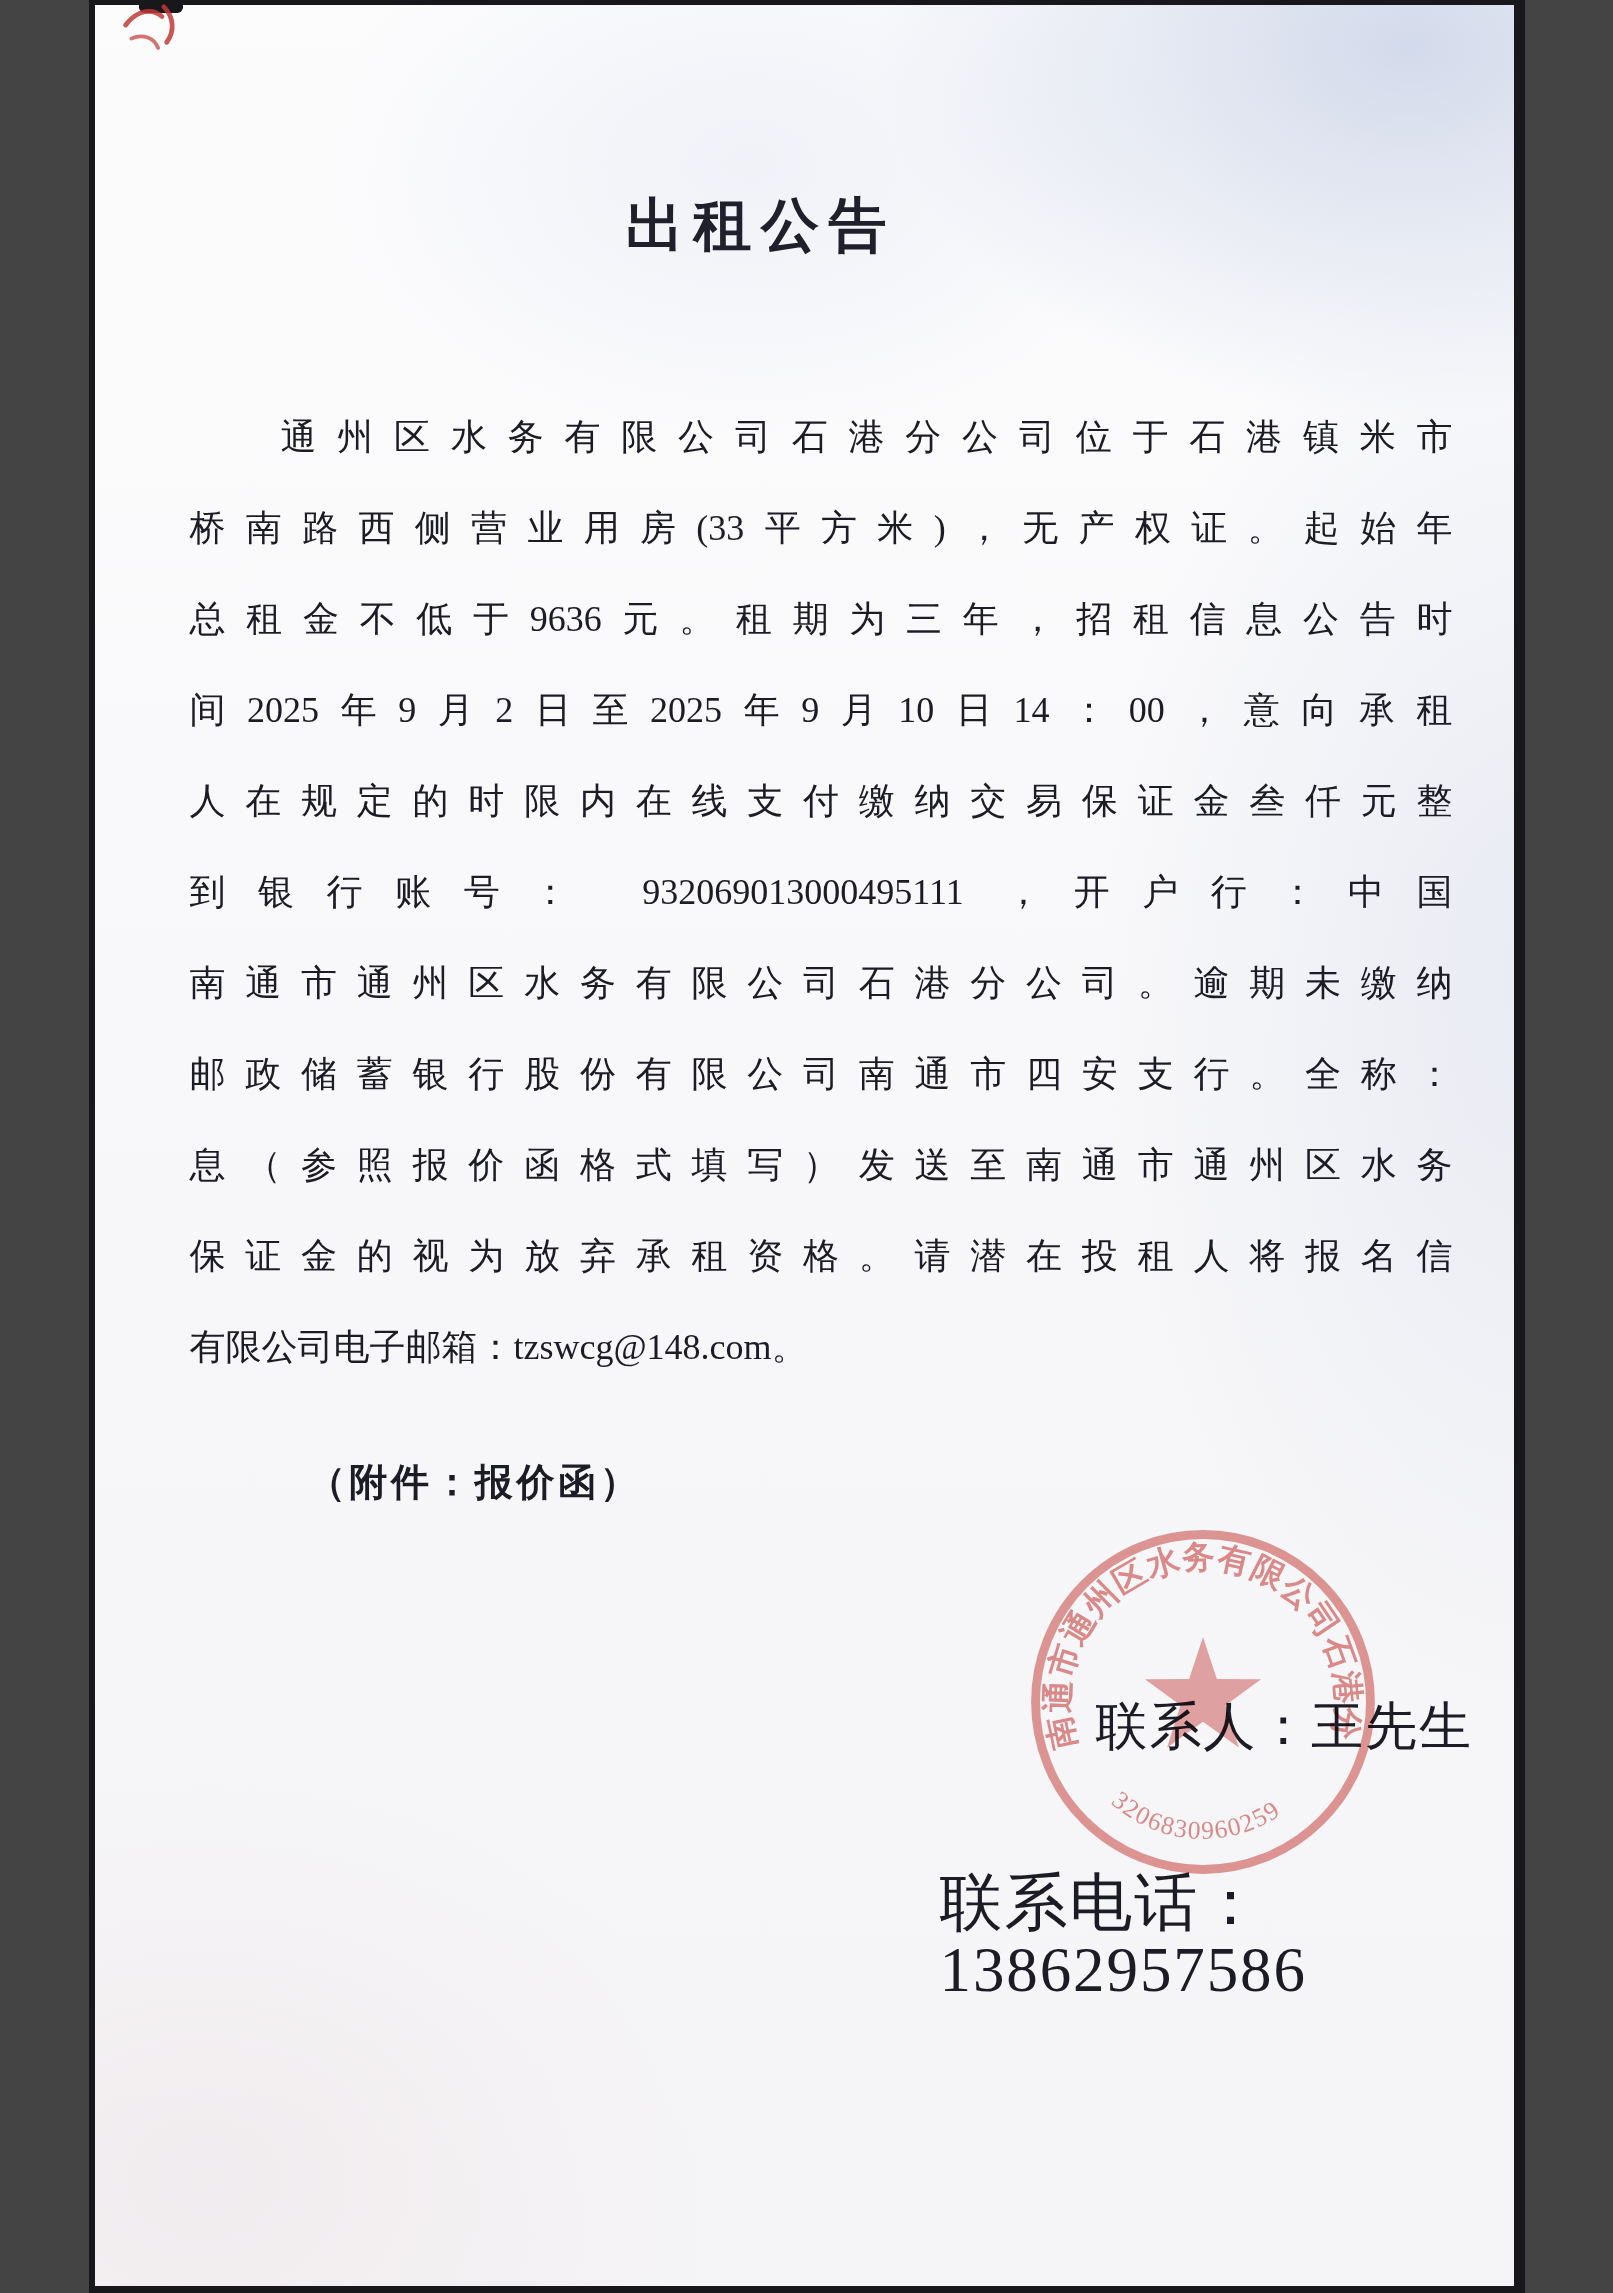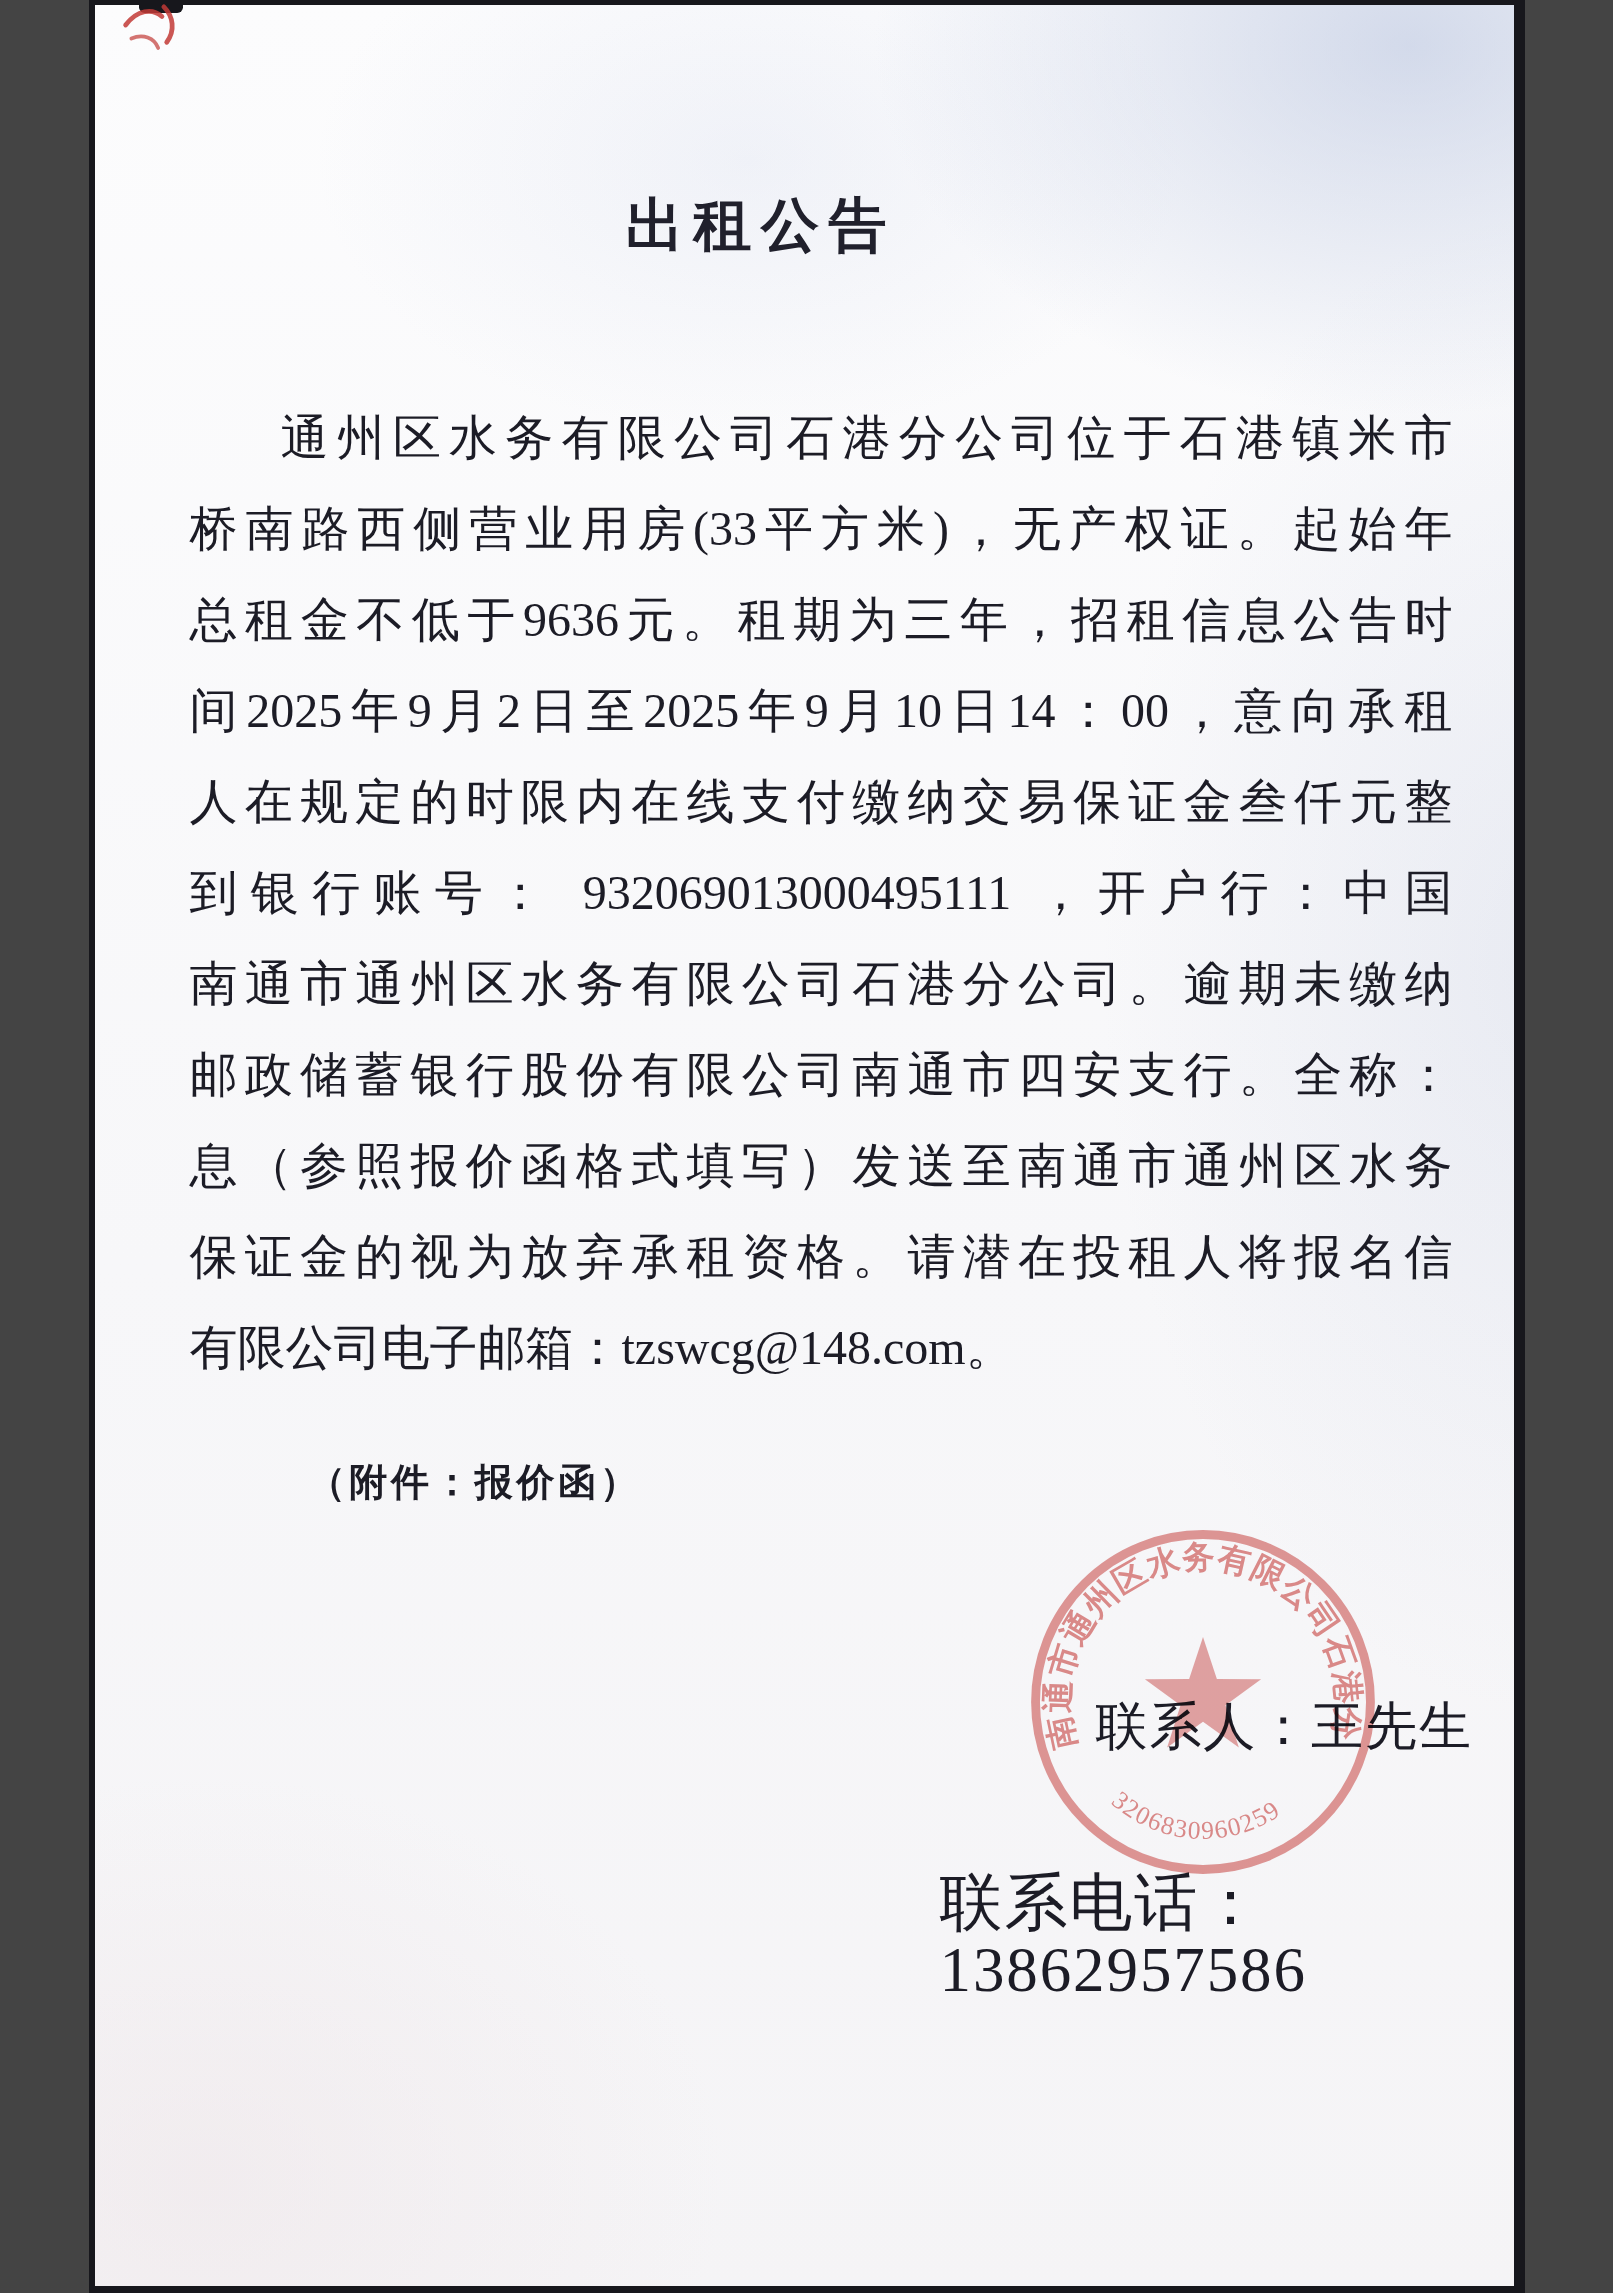--- a/index.html
+++ b/index.html
@@ -25,21 +25,21 @@
   .edge-blob{left:50px;top:0;width:44px;height:12.5px;border-radius:0 0 5.8px 5.8px;}
   .pen-mark{position:absolute;left:29px;top:1.9px;z-index:7;}
 
   .title{
     position:absolute;left:101px;top:192px;width:1143px;
     margin:0;font-size:58px;font-weight:600;letter-spacing:9.6px;
     line-height:67px;text-align:center;color:#20202c;
   }
   .docbody{
     position:absolute;left:101px;top:392px;width:1263px;
-    font-size:48px;z-index:1;
+    font-size:36px;z-index:1;
   }
   .bline{
     height:91px;line-height:91px;
     text-align:justify;text-align-last:justify;
     white-space:nowrap;
   }
   .bline.left{text-align:left;text-align-last:left;}
   .bline.indent{padding-left:91px;}
   .u{
     text-decoration-thickness:2.9px;

